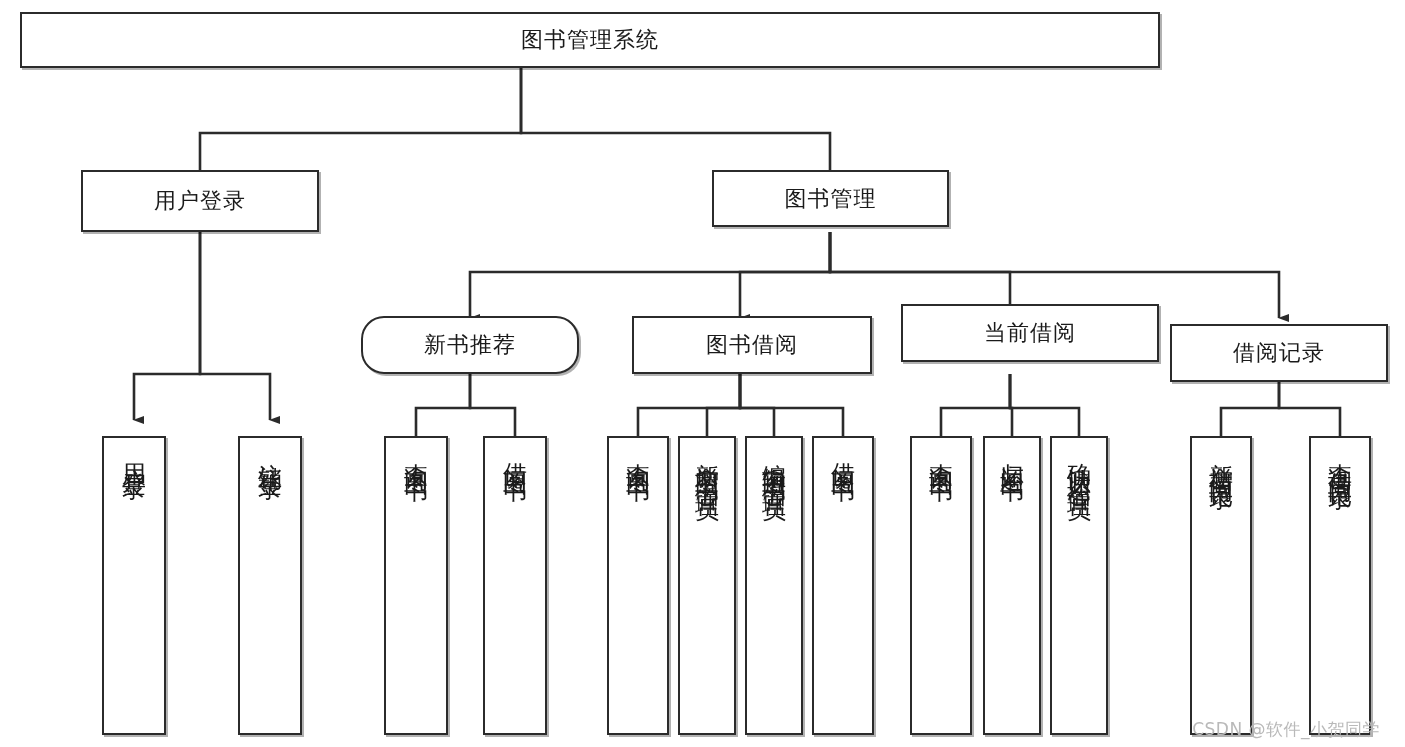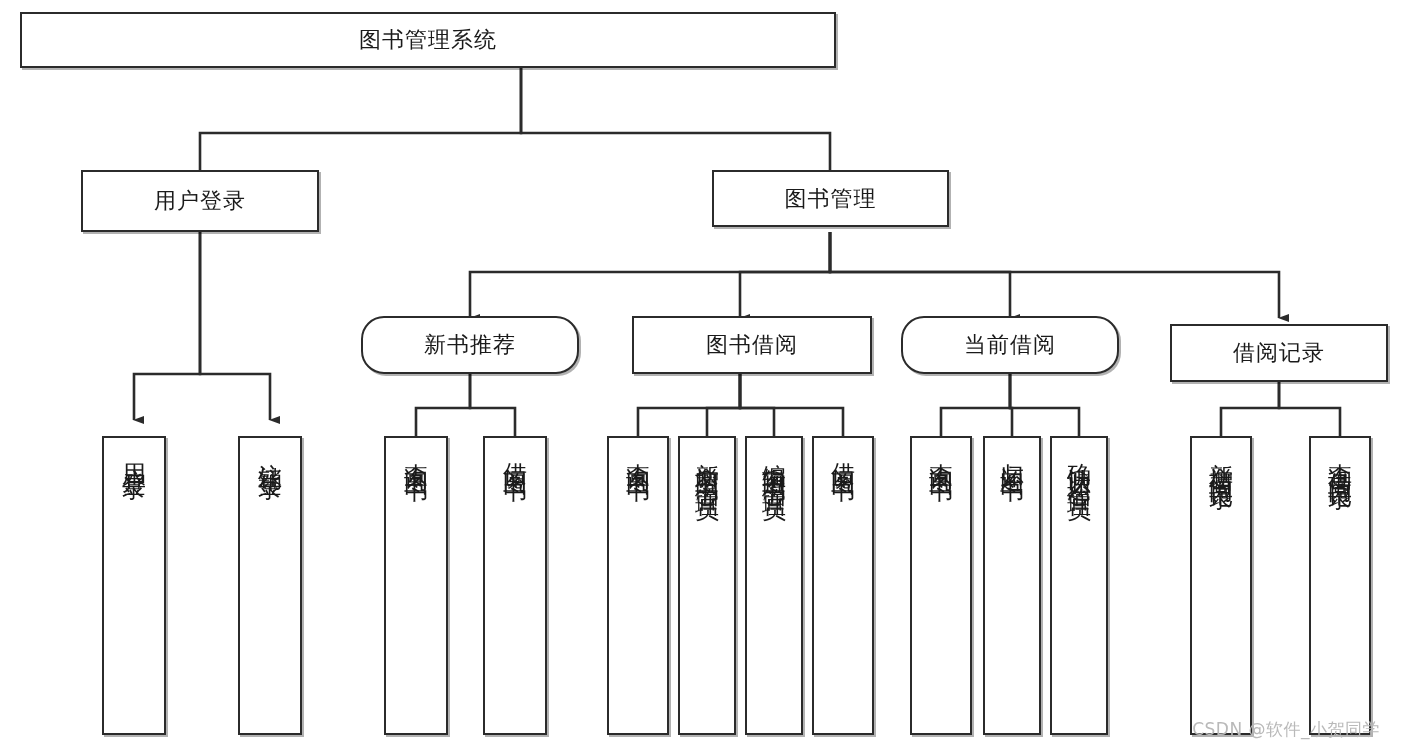--- a/index.html
+++ b/index.html
@@ -100,36 +100,36 @@
         <path d="M740,374 L740,408 L843,408 L843,454" marker-end="url(#arrowhead)"></path>
         <path d="M1010,374 L1010,408 L941,408 L941,454" marker-end="url(#arrowhead)"></path>
         <path d="M1010,374 L1010,408 L1012,408 L1012,454" marker-end="url(#arrowhead)"></path>
         <path d="M1010,374 L1010,408 L1079,408 L1079,454" marker-end="url(#arrowhead)"></path>
         <path d="M1279,374 L1279,408 L1221,408 L1221,454" marker-end="url(#arrowhead)"></path>
         <path d="M1279,374 L1279,408 L1340,408 L1340,454" marker-end="url(#arrowhead)"></path>
       </g>
   </svg>
 
   <div id="node-layer">
-      <div class="node horiz" style="left: 20px; top: 12px; width: 816px; height: 56px;">
+      <div class="node horiz" style="left: 20px; top: 12px; width: 1140px; height: 56px;">
         <span class="label">图书管理系统</span>
       </div>
       <div class="node horiz" style="left: 81px; top: 170px; width: 238px; height: 62px;">
         <span class="label">用户登录</span>
       </div>
       <div class="node horiz" style="left: 712px; top: 170px; width: 237px; height: 57px;">
         <span class="label">图书管理</span>
       </div>
       <div class="node horiz" style="left: 361px; top: 316px; width: 218px; height: 58px; border-radius: 23px;">
         <span class="label">新书推荐</span>
       </div>
       <div class="node horiz" style="left: 632px; top: 316px; width: 240px; height: 58px;">
         <span class="label">图书借阅</span>
       </div>
-      <div class="node horiz" style="left: 901px; top: 316px; width: 218px; height: 58px; border-radius: 23px;">
+      <div class="node horiz" style="left: 901px; top: 304px; width: 258px; height: 58px;">
         <span class="label">当前借阅</span>
       </div>
       <div class="node horiz" style="left: 1170px; top: 324px; width: 218px; height: 58px;">
         <span class="label">借阅记录</span>
       </div>
       <div class="node vert" style="left: 102px; top: 436px; width: 64px; height: 299px;">
         <span class="label">用户登录</span>
       </div>
       <div class="node vert" style="left: 238px; top: 436px; width: 64px; height: 299px;">
         <span class="label">注销登录</span>

